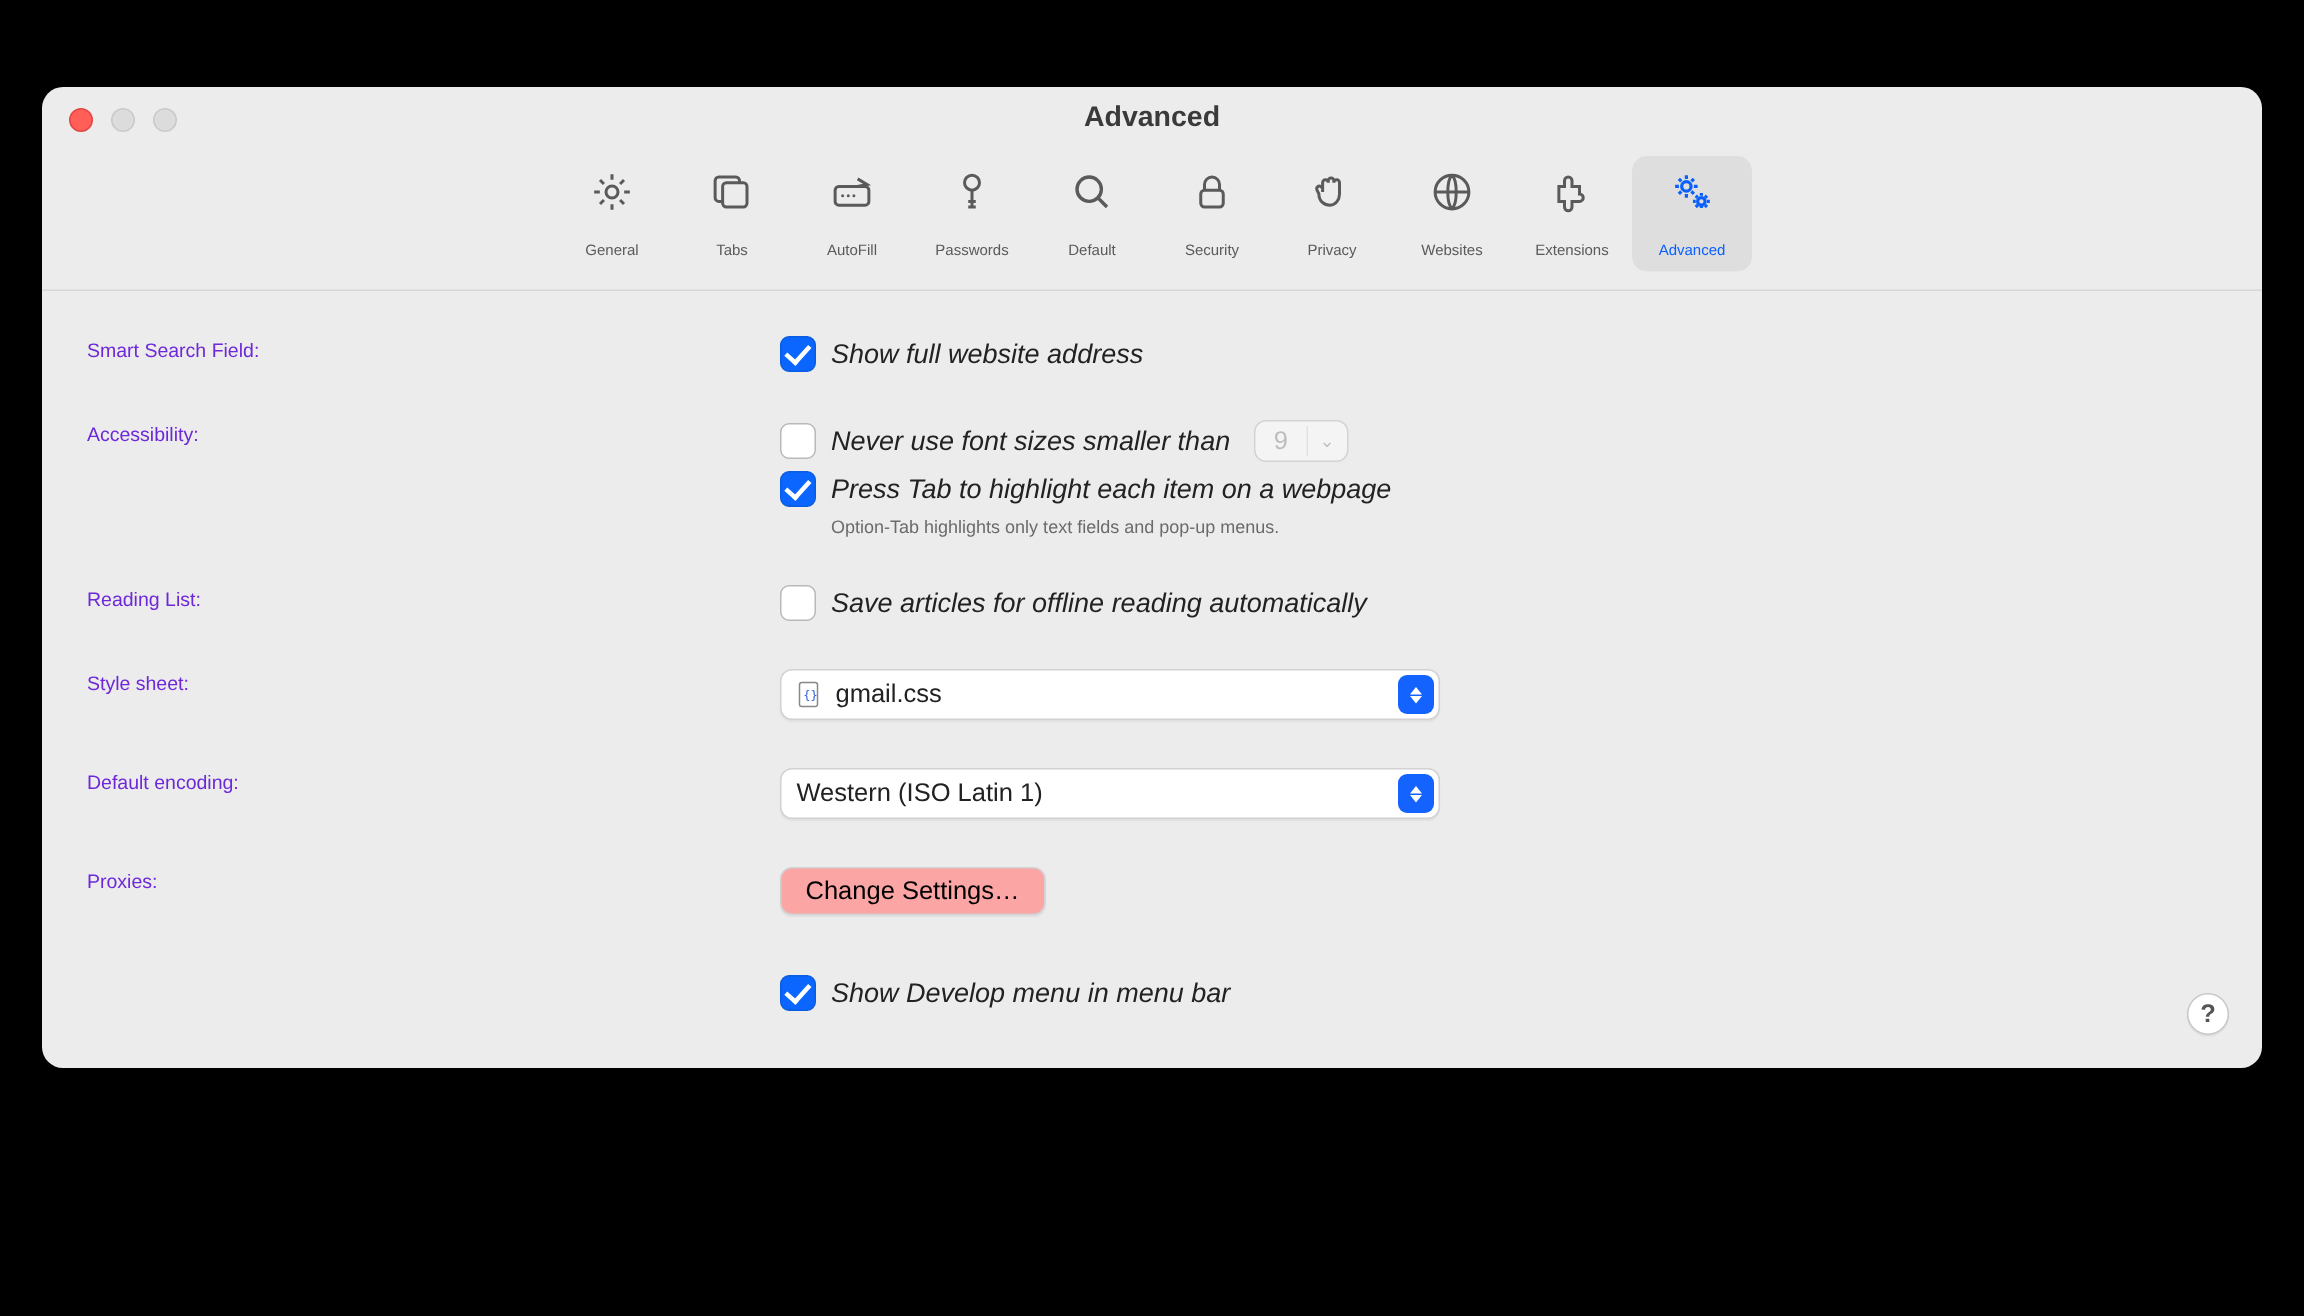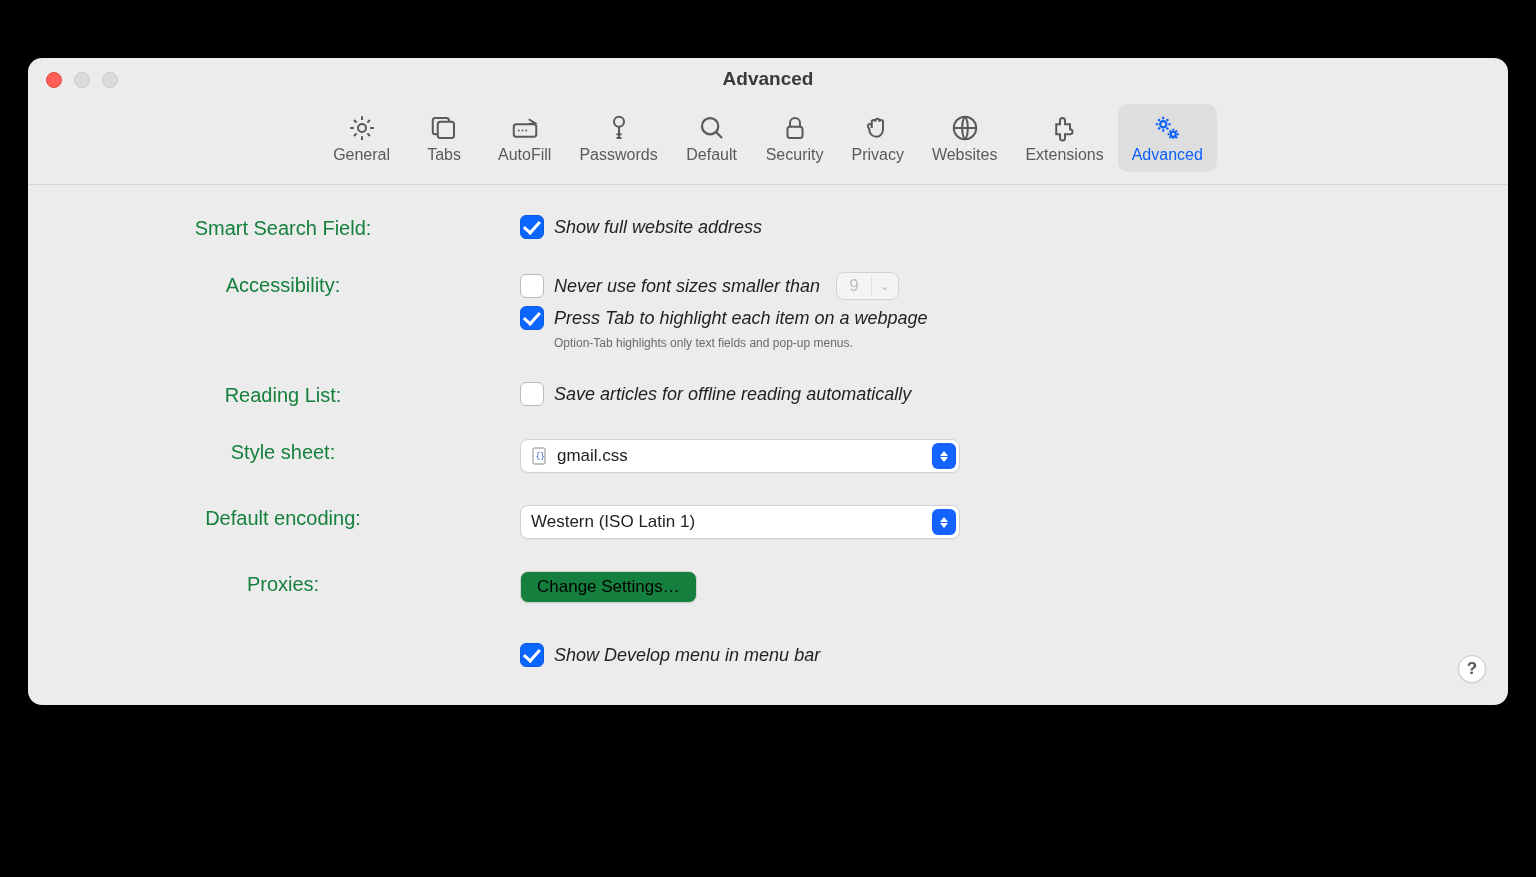--- a/index.html
+++ b/index.html
@@ -45,29 +45,29 @@
     border-bottom: 1px solid #d7d7d7;
   }
   .tab {
     display:flex; flex-direction:column; align-items:center;
     padding: 6px 14px 8px; border-radius:10px;
     color:#5a5a5a; cursor:default;
     min-width: 80px;
   }
   .tab.selected { background:#dedede; color:#0a60ff;}
   .tab .ico { width:36px; height:36px; display:flex; align-items:center; justify-content:center; }
-  .tab .lbl { font-size:16px; margin-top:0; white-space:nowrap;}
+  .tab .lbl { font-size:10px; margin-top:16px; white-space:nowrap;}
   .tab svg { stroke:#5a5a5a; fill:none; }
   .tab.selected svg { stroke:#0a60ff; }
   
   .content { padding: 30px 30px 24px; position:relative;}
   .row { display:flex; align-items:flex-start; margin-bottom: 14px; }
   .row .label {
-    flex: 0 0 460px; text-align:center; padding-right:10px;
-    font-size:20px; color:#15803d; padding-top:2px;
+    flex: 0 0 460px; text-align:left; padding-right:10px;
+    font-size:13px; color:#6d28d9; padding-top:2px;
   }
   .row .controls { flex:1; display:flex; flex-direction:column; gap:6px; padding-left:2px;}
   .ctrl-line { display:flex; align-items:center; gap:10px;}
   .hint { color:#6b6b6b; font-size:12px; margin-left:34px;}
   .checkbox {
     width:24px; height:24px; border-radius:6px; border:1px solid #b9b9b9;
     background:#fff; flex:0 0 24px; display:flex; align-items:center; justify-content:center;
   }
   .checkbox.checked { background:#0a66ff; border-color:#0a5de0;}
   .checkbox.checked::after{
@@ -97,21 +97,21 @@
     background:#1463ff; display:flex; flex-direction:column;
     align-items:center; justify-content:center; gap:1px;
   }
   .popup .knob::before, .popup .knob::after{
     content:""; width:0; height:0;
     border-left:4px solid transparent; border-right:4px solid transparent;
   }
   .popup .knob::before{ border-bottom:5px solid #fff;}
   .popup .knob::after{  border-top:5px solid #fff;}
   .push-btn{
-    background:#15803d; border:1px solid #d2d2d2; border-radius:8px;
+    background:#fca5a5; border:1px solid #d2d2d2; border-radius:8px;
     padding:5px 16px; font-size:17px;
     box-shadow:0 1px 1px rgba(0,0,0,.06);
   }
   .help{
     position:absolute; right:22px; bottom:22px;
     width:28px; height:28px; border-radius:50%;
     border:1px solid #c8c8c8; background:#fff;
     display:flex; align-items:center; justify-content:center;
     font-weight:600; color:#555;
     box-shadow:0 1px 1px rgba(0,0,0,.07);

